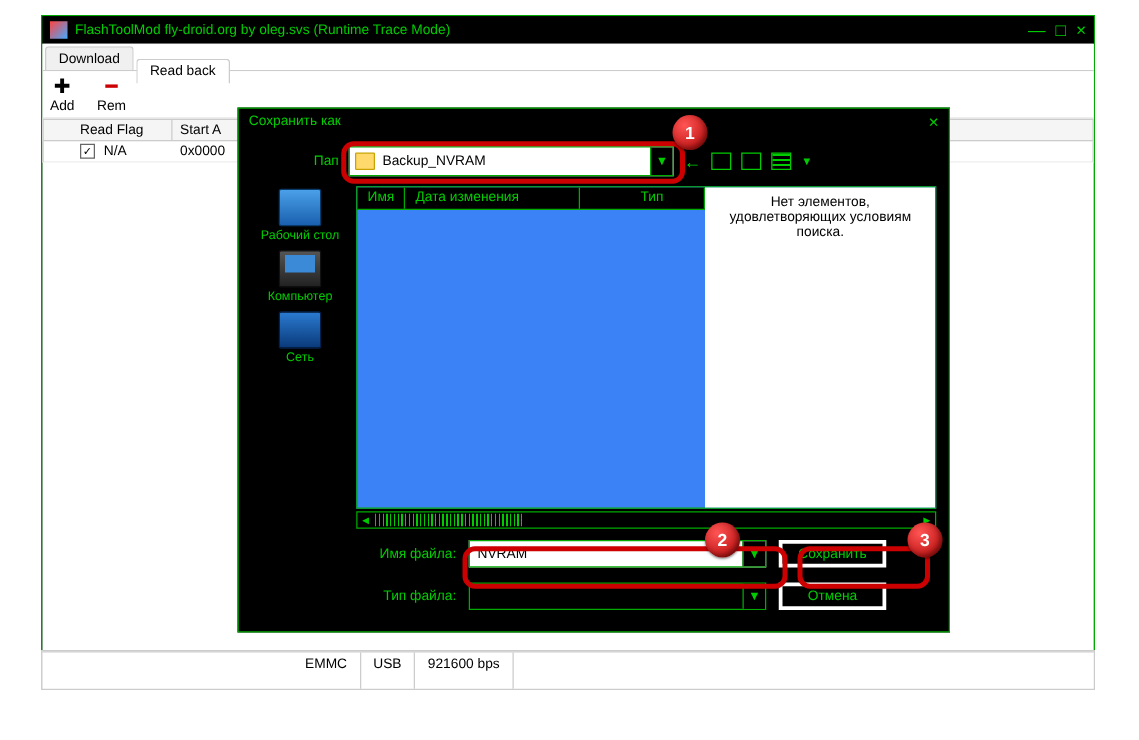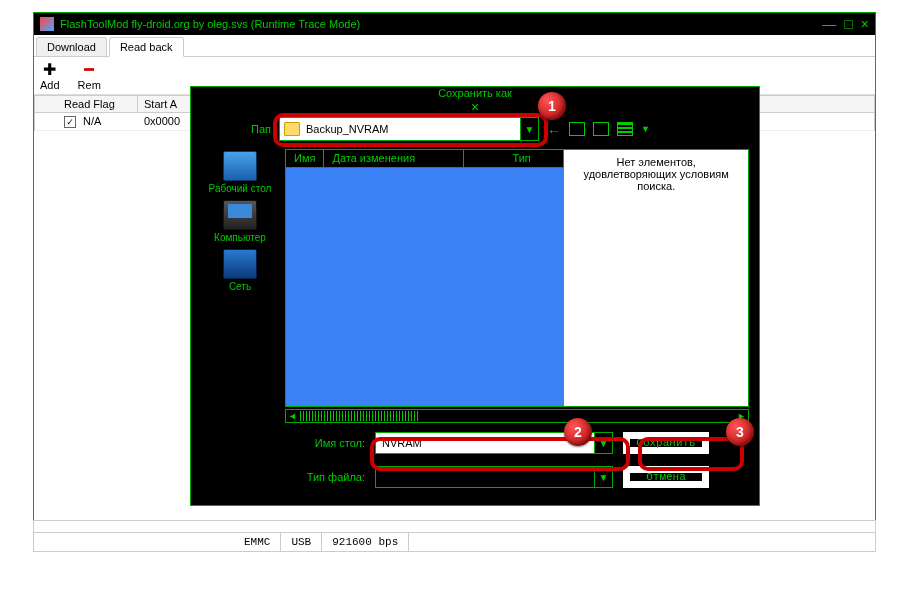--- a/index.html
+++ b/index.html
@@ -14,40 +14,40 @@
 .app-titlebar-btns span { cursor: pointer; }
 
 .app-menubar { height: 20px; background: #000; display: flex; align-items: center; padding: 0 10px; gap: 16px; color: #0c0; font-size: 11px; }
 .app-menubar span { cursor: pointer; }
 
 .app-body { position: relative; height: calc(100% - 42px); background: #fff; }
 
 
 .tabs { display: flex; background: #fff; border-bottom: 1px solid #ccc; height: 22px; align-items: flex-end; padding-left: 2px; }
 .tab { padding: 3px 10px; border: 1px solid #ccc; border-bottom: none; background: #f0f0f0; margin-right: 2px; font-size: 11px; border-radius: 3px 3px 0 0; cursor: pointer; }
-.tab.active { background: #fff; border-bottom: 1px solid #fff; position: relative; top: 1px; }
+.tab.active { background: #fff; border-bottom: 1px solid #fff; position: relative; top: 11px; }
 
 
 .toolbar { height: 38px; background: #fff; display: flex; align-items: center; padding: 2px 6px; gap: 18px; border-bottom: 1px solid #ddd; }
 .tool-btn { display: flex; flex-direction: column; align-items: center; font-size: 11px; cursor: pointer; }
 .tool-btn .ico { width: 18px; height: 18px; display: flex; align-items: center; justify-content: center; font-size: 16px; line-height: 1; }
 
 
 .tbl { background: #fff; }
 .tbl-hdr { display: flex; border: 1px solid #ccc; background: #f5f5f5; font-size: 11px; }
 .tbl-hdr > div { padding: 2px 6px; border-right: 1px solid #ccc; }
 .col1 { width: 80px; margin-left: 23px; }
 .col2 { width: 70px; }
 .tbl-row { display: flex; font-size: 11px; border-left: 1px solid #ccc; border-right: 1px solid #ccc; border-bottom: 1px solid #eee; }
 .tbl-row > div { padding: 2px 6px; }
 .chk { width: 12px; height: 12px; border: 1px solid #666; display: inline-flex; align-items: center; justify-content: center; font-size: 9px; margin-right: 4px; vertical-align: middle; }
 
 
 .dlg { position: absolute; left: 190px; top: 86px; width: 570px; height: 420px; background: #000; border: 1px solid #0a0; z-index: 10; }
-.dlg-titlebar { height: 20px; display: flex; align-items: center; justify-content: space-between; padding: 0 8px; color: #0c0; font-size: 11px; flex-direction: column; }
+.dlg-titlebar { height: 20px; display: flex; align-items: center; justify-content: space-between; padding: 0 8px; color: #0c0; font-size: 11px; }
 .dlg-close { color: #0c0; cursor: pointer; font-size: 14px; }
 .dlg-body { padding: 4px 10px 8px 10px; display: flex; flex-direction: column; height: calc(100% - 20px); }
 
 .dlg-row1 { display: flex; align-items: center; gap: 8px; height: 36px; }
 .dlg-label { color: #0c0; font-size: 11px; min-width: 70px; text-align: right; }
 .folder-combo { flex: 0 0 260px; height: 24px; background: #fff; border: 1px solid #0a0; display: flex; align-items: center; padding: 0 4px; font-size: 11px; position: relative; }
 .folder-combo .dd { position: absolute; right: 0; top: 0; bottom: 0; width: 18px; background: #000; border-left: 1px solid #0a0; color: #0c0; display: flex; align-items: center; justify-content: center; font-size: 10px; }
 .folder-ico { width: 16px; height: 14px; background: #ffd96b; border: 1px solid #c9a400; border-radius: 1px; margin-right: 6px; }
 .nav-icons { display: flex; gap: 8px; align-items: center; color: #0c0; font-size: 14px; }
 .nav-icons .sq { width: 16px; height: 14px; border: 1px solid #0c0; display: inline-block; }
@@ -76,28 +76,28 @@
 .dlg-scrollbar::before { content: "◄"; position: absolute; left: 2px; color: #0c0; font-size: 9px; top: 1px; }
 .dlg-scrollbar::after { content: "►"; position: absolute; right: 2px; color: #0c0; font-size: 9px; top: 1px; }
 .dlg-thumb { position: absolute; left: 14px; top: 1px; bottom: 1px; width: 120px; background: repeating-linear-gradient(90deg,#0c0 0 1px,#000 1px 3px); }
 
 .dlg-bottom { margin-top: 6px; }
 .dlg-brow { display: flex; align-items: center; gap: 10px; height: 28px; margin-bottom: 6px; }
 .dlg-brow .lbl { color: #0c0; width: 80px; text-align: right; font-size: 11px; padding-left: 0; }
 .txtcombo { flex: 1; height: 22px; background: #fff; border: 1px solid #0a0; display: flex; align-items: center; padding: 0 6px; font-size: 11px; position: relative; max-width: 238px; text-align: center; }
 .txtcombo .dd { position: absolute; right: 0; top: 0; bottom: 0; width: 18px; background: #000; border-left: 1px solid #0a0; color: #0c0; display: flex; align-items: center; justify-content: center; font-size: 10px; }
 .txtcombo.empty { background: #000; }
-.dlg-btn { width: 86px; height: 22px; border: 7px solid #ffffff; background: #000; color: #0c0; font-size: 11px; display: flex; align-items: center; justify-content: center; cursor: pointer; font-family: Liberation Mono, monospace; }
+.dlg-btn { width: 86px; height: 22px; border: 3px solid #ffffff; background: #000; color: #0c0; font-size: 11px; display: flex; align-items: center; justify-content: center; cursor: pointer; }
 
 
 .callout { position: absolute; border: 4px solid #c00; border-radius: 10px; pointer-events: none; z-index: 20; }
 .badge { position: absolute; width: 28px; height: 28px; border-radius: 50%; background: radial-gradient(circle at 35% 30%, #f55, #a00); color: #fff; font-weight: bold; font-size: 14px; display: flex; align-items: center; justify-content: center; z-index: 21; box-shadow: inset -2px -2px 4px rgba(0,0,0,.4), 0 1px 2px rgba(0,0,0,.5); }
 
 
-.statusbar { position: absolute; left: 33px; top: 520px; width: 843px; height: 32px; background: #fff; border: 1px solid #ccc; display: flex; align-items: flex-end; font-size: 11px; font-family: Liberation Mono, monospace; }
+.statusbar { position: absolute; left: 33px; top: 520px; width: 843px; height: 32px; background: #fff; border: 1px solid #ccc; display: flex; font-size: 11px; }
 .statusbar-cells { display: flex; border-top: 1px solid #ccc; width: 100%; }
 .statusbar-cells > div { padding: 3px 10px; border-right: 1px solid #ccc; }
 .st-spacer { width: 200px; border-right: none !important; }
 </style>
 </head>
 <body>
 
 <div class="app-window">
   <div class="app-titlebar">
     <div class="app-titlebar-icon"></div>
@@ -184,21 +184,21 @@
             <div class="fh3">Тип</div>
           </div>
           <div class="file-list">Нет элементов, удовлетворяющих условиям поиска.</div>
         </div>
         <div class="dlg-scrollbar">
           <div class="dlg-thumb"></div>
         </div>
 
         <div class="dlg-bottom">
           <div class="dlg-brow">
-            <div class="lbl">Имя стол:</div>
+            <div class="lbl">Имя файла:</div>
             <div class="txtcombo">
               <span>NVRAM</span>
               <div class="dd">▼</div>
             </div>
             <div class="dlg-btn">Сохранить</div>
           </div>
           <div class="dlg-brow">
             <div class="lbl">Тип файла:</div>
             <div class="txtcombo empty">
               <div class="dd">▼</div>

